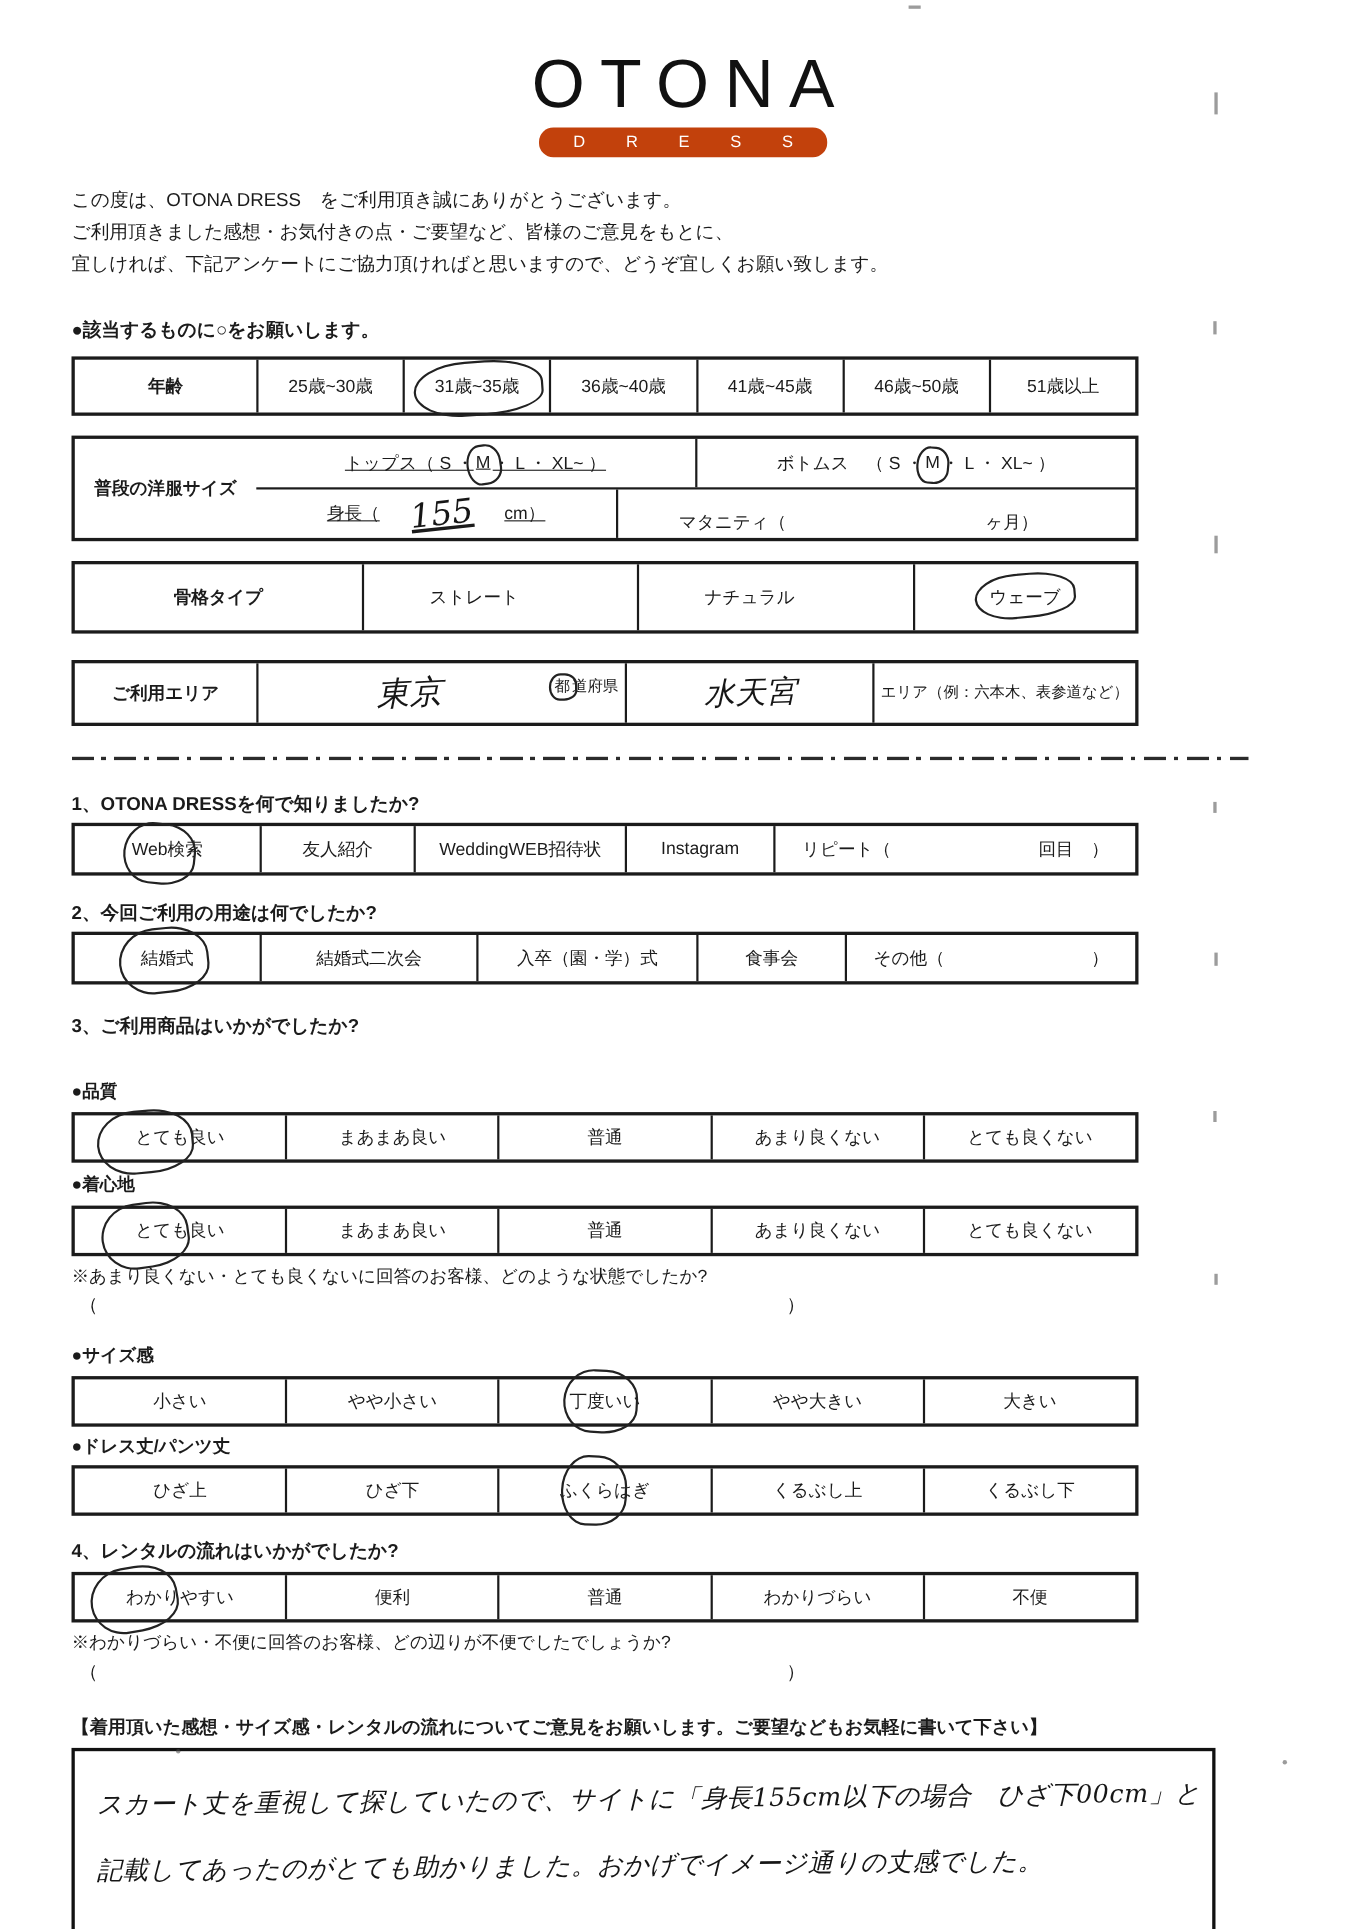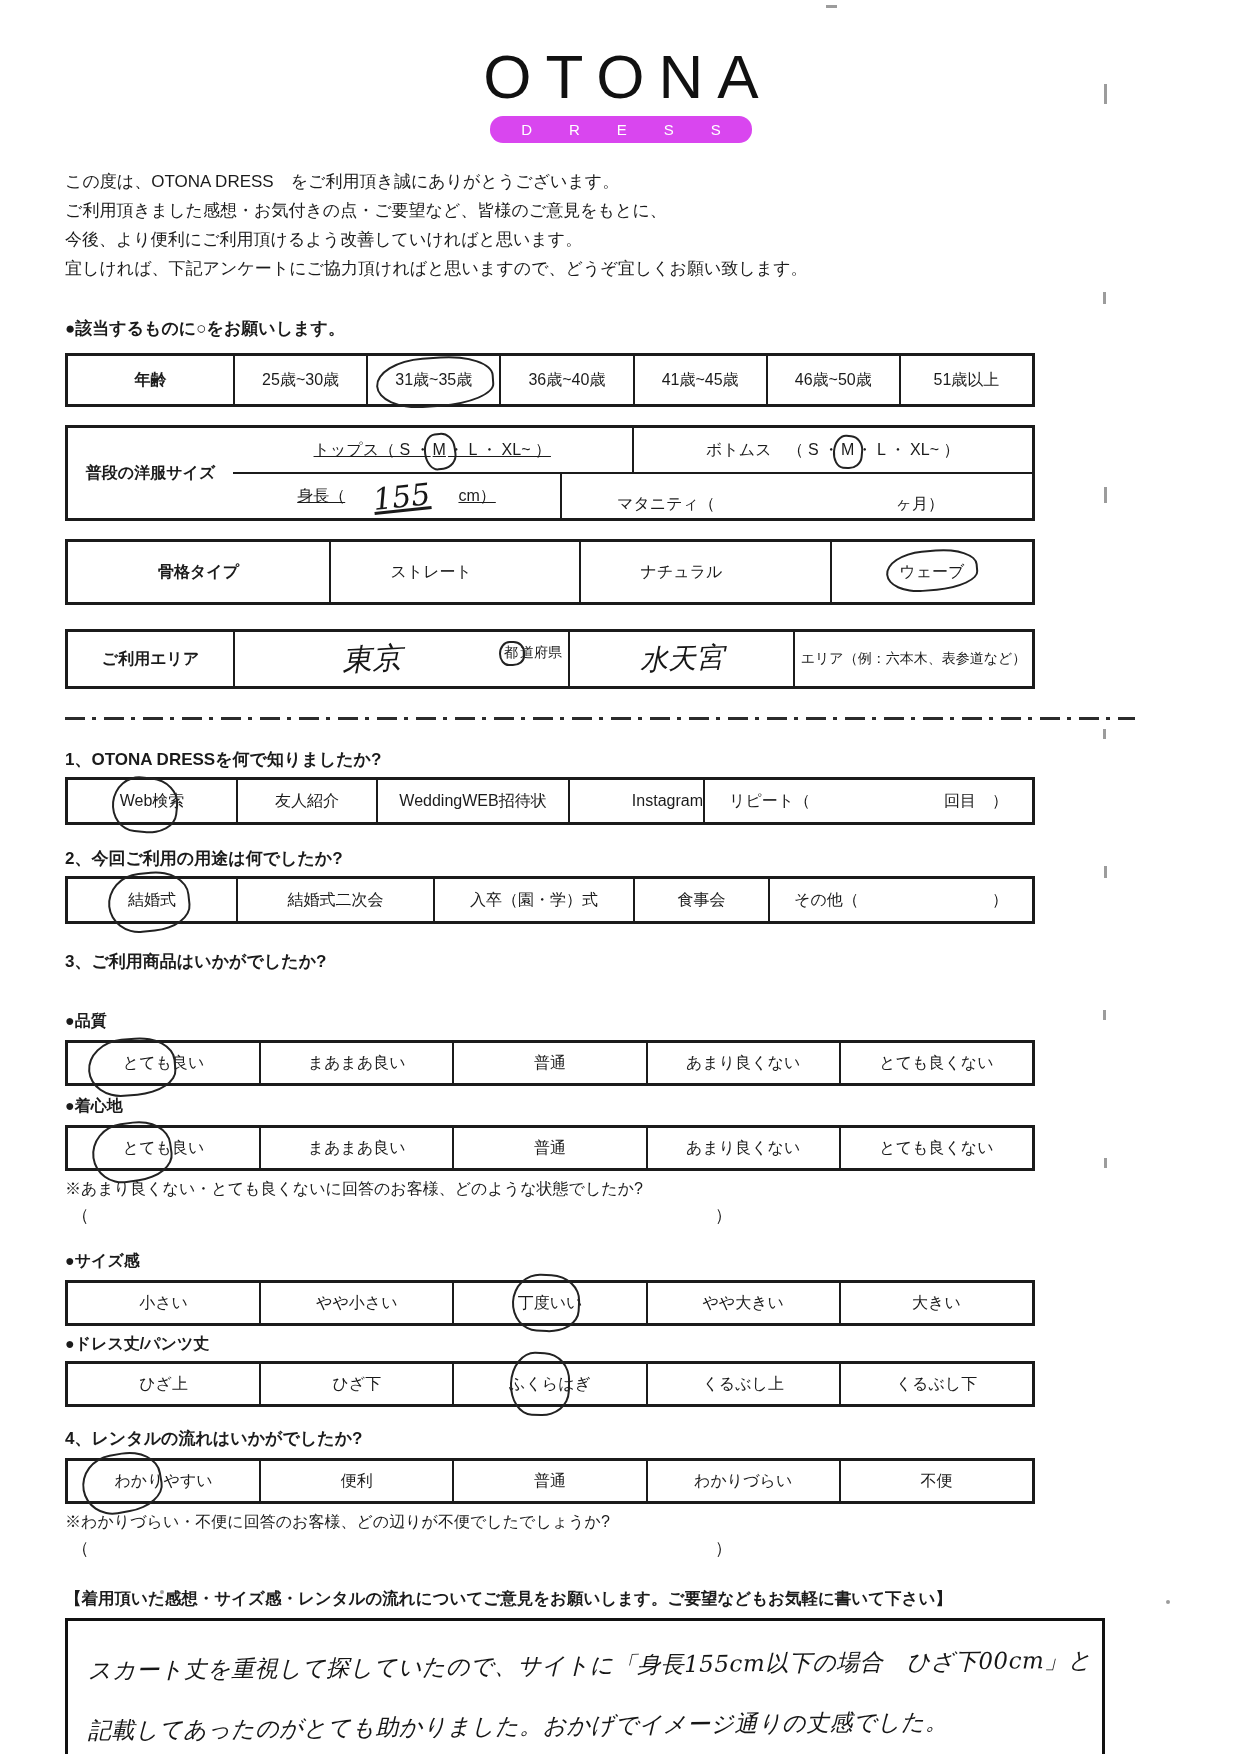--- a/index.html
+++ b/index.html
@@ -4,21 +4,21 @@
 <style>
   html,body{margin:0;padding:0;background:#e8e8e8;}
   .page{position:relative;width:1242px;height:1754px;background:#ffffff;color:#1b1b1b;
         font-family:"Liberation Sans",sans-serif;overflow:hidden;}
   .content{margin-left:65px;}
 
   
   .logo-wrap{padding-top:42px;text-align:center;}
   .logo-title{font-size:62px;line-height:70px;letter-spacing:14px;margin-right:-14px;
               font-weight:normal;color:#111;}
-  .logo-bar{width:262px;height:27px;background:#d946ef;margin:4px auto 0 auto;
+  .logo-bar{width:262px;height:27px;background:#c2410c;margin:4px auto 0 auto;
             display:flex;align-items:center;justify-content:center;border-radius:13px;}
   .logo-bar span{color:#fff;font-size:15px;letter-spacing:37px;margin-right:-37px;}
 
   .intro{margin:24px 0 0 65px;font-size:17px;line-height:29px;}
   .instruction{margin:34px 0 0 65px;font-size:17px;font-weight:bold;}
 
   
   .tbl{display:flex;width:970px;border:3px solid #1b1b1b;box-sizing:border-box;background:#fff;}
   .cell{border-left:2px solid #1b1b1b;display:flex;align-items:center;justify-content:center;
         position:relative;box-sizing:border-box;font-size:16px;text-align:center;}
@@ -91,21 +91,20 @@
   <div class="logo-wrap">
     <div class="logo-title">OTONA</div>
     <div class="logo-bar">
       <span>DRESS</span>
     </div>
   </div>
 
   <div class="intro">
     <div>この度は、OTONA DRESS　をご利用頂き誠にありがとうございます。</div>
     <div>ご利用頂きました感想・お気付きの点・ご要望など、皆様のご意見をもとに、</div>
-    <div>今後、より便利にご利用頂けるよう改善していければと思います。</div>
     <div>宜しければ、下記アンケートにご協力頂ければと思いますので、どうぞ宜しくお願い致します。</div>
   </div>
 
   <div class="instruction">●該当するものに○をお願いします。</div>
 
   <div class="content">
 
     <div class="tbl age-tbl">
       <div class="cell lblcell">年齢</div>
       <div class="cell fl1">
@@ -204,21 +203,21 @@
       <div class="cell" style="width:168px;">
         <span>Web検索</span>
         <span class="circle" style="left:44px;top:-3px;width:62px;height:52px;transform:rotate(6deg);"></span>
       </div>
       <div class="cell" style="width:140px;">
           <span>友人紹介</span>
         </div>
       <div class="cell" style="width:192px;">
           <span>WeddingWEB招待状</span>
         </div>
-      <div class="cell" style="width:135px;justify-content:flex-end;">
+      <div class="cell" style="width:135px;">
           <span>Instagram</span>
         </div>
       <div class="cell fl1 left-open">
         <span>リピート（</span>
         <span>回目　）</span>
       </div>
     </div>
   </div>
 
   <div class="qtitle" style="margin-top:22px;">2、今回ご利用の用途は何でしたか?</div>

